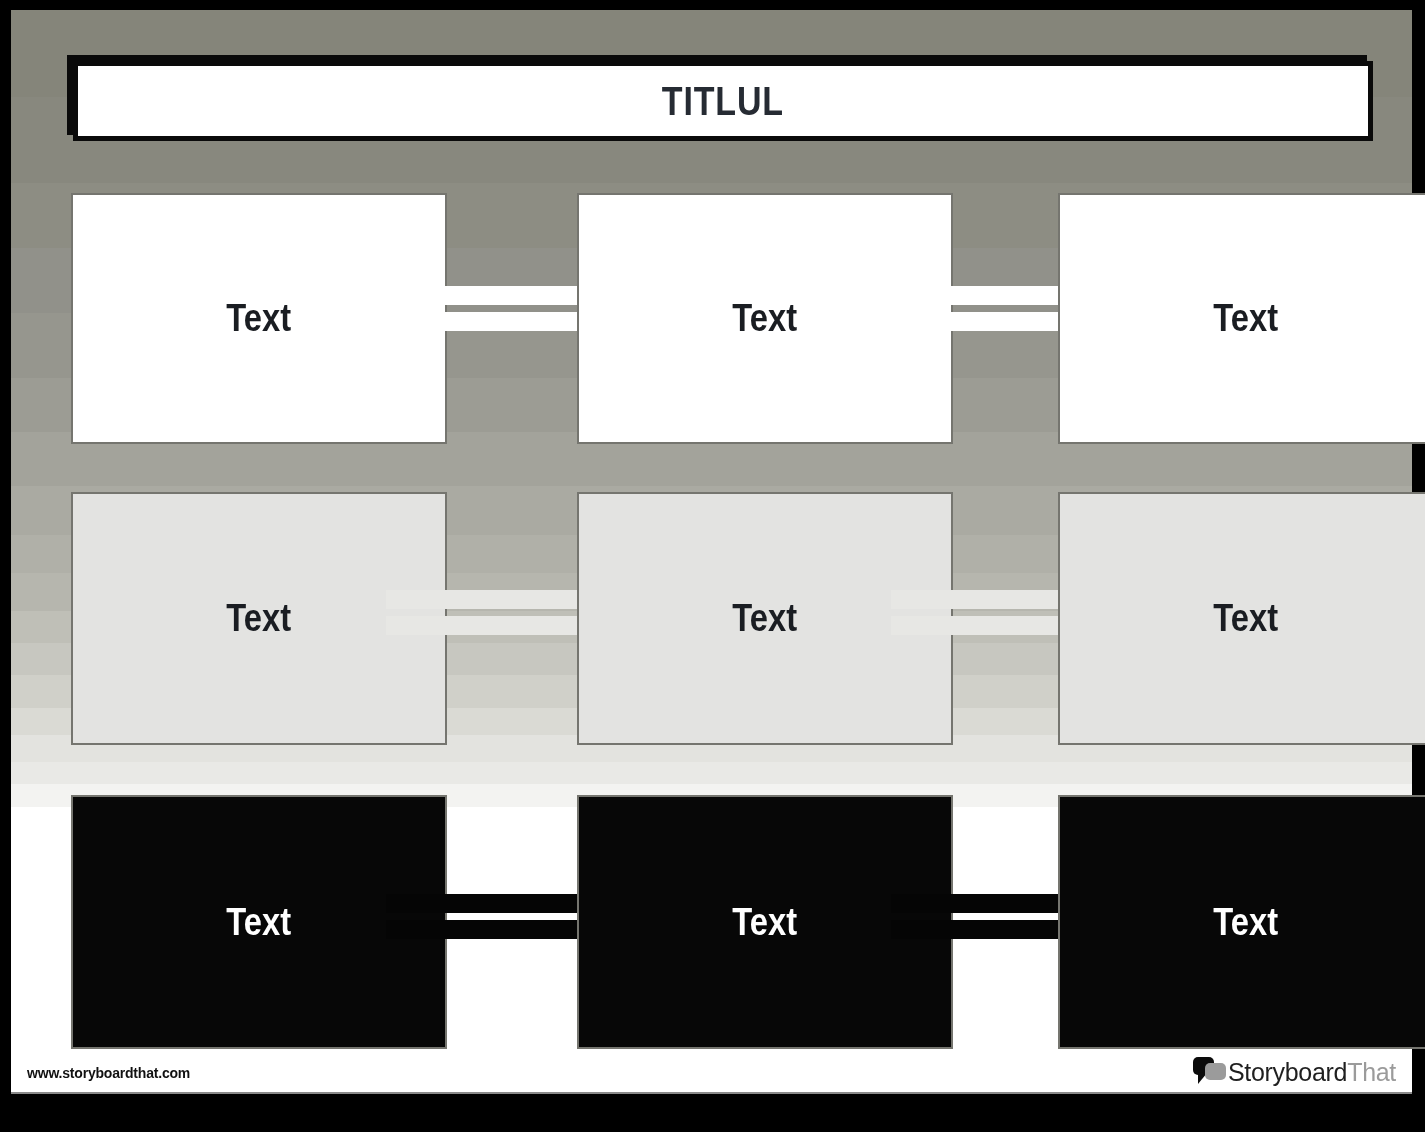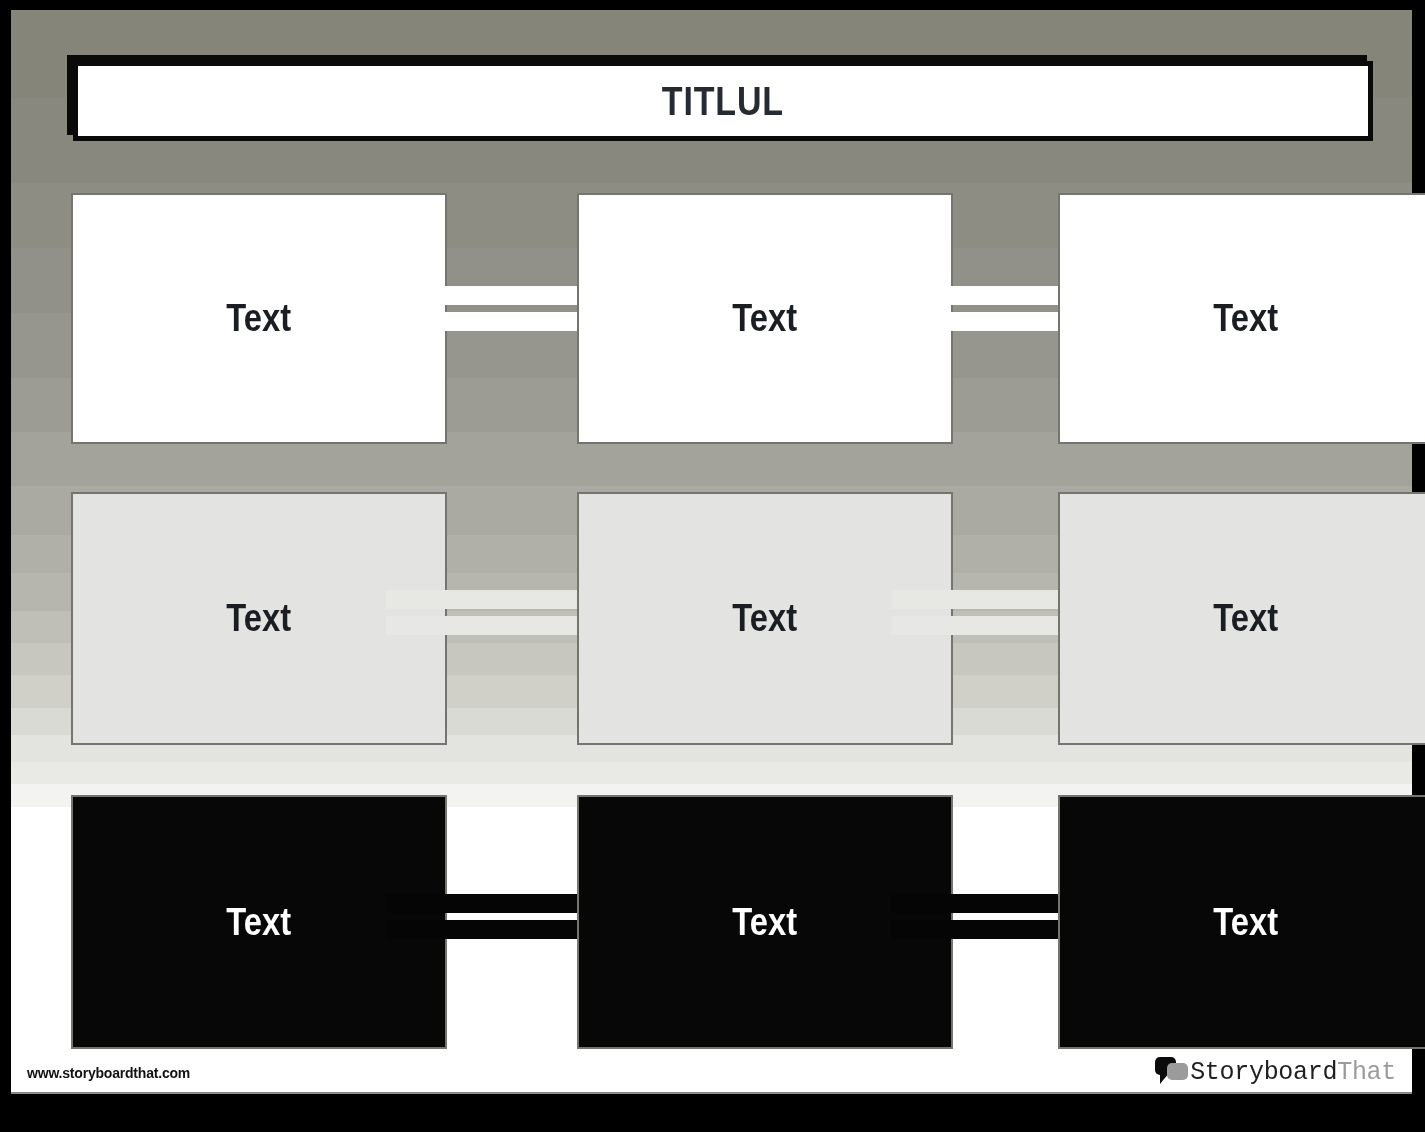--- a/index.html
+++ b/index.html
@@ -93,21 +93,21 @@
   .conn-black .bar{background:var(--connector-black,#050505);}
 
   
   .watermark{
     position:absolute;left:16px;top:1055px;
     font-size:14px;font-weight:bold;letter-spacing:-0.2px;
     color:var(--watermark,#111111);
   }
   .logo{
     position:absolute;right:16px;top:1044px;
-    display:flex;align-items:center;gap:0;font-family:Liberation Mono, monospace;
+    display:flex;align-items:center;gap:0;
   }
   .logo-icon{display:block;}
   .logo-text{
     font-size:25px;font-weight:500;letter-spacing:-0.3px;white-space:nowrap;
   }
   .logo-text .primary{color:var(--logo-primary,#1f1f1f);}
   .logo-text .secondary{color:var(--logo-secondary,#9b9b9b);}
 </style>
 </head>
 <body>

